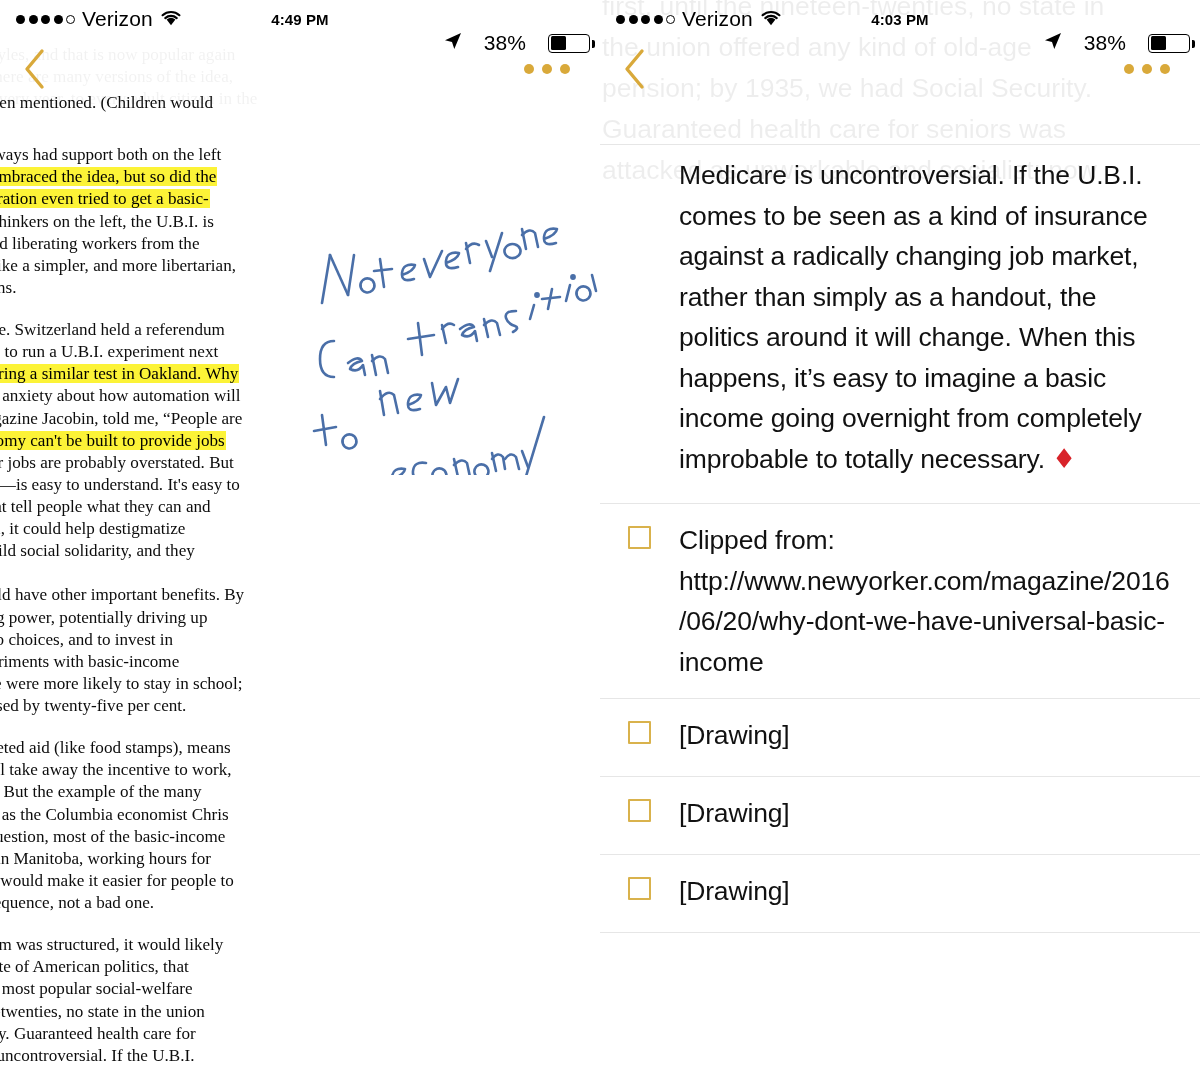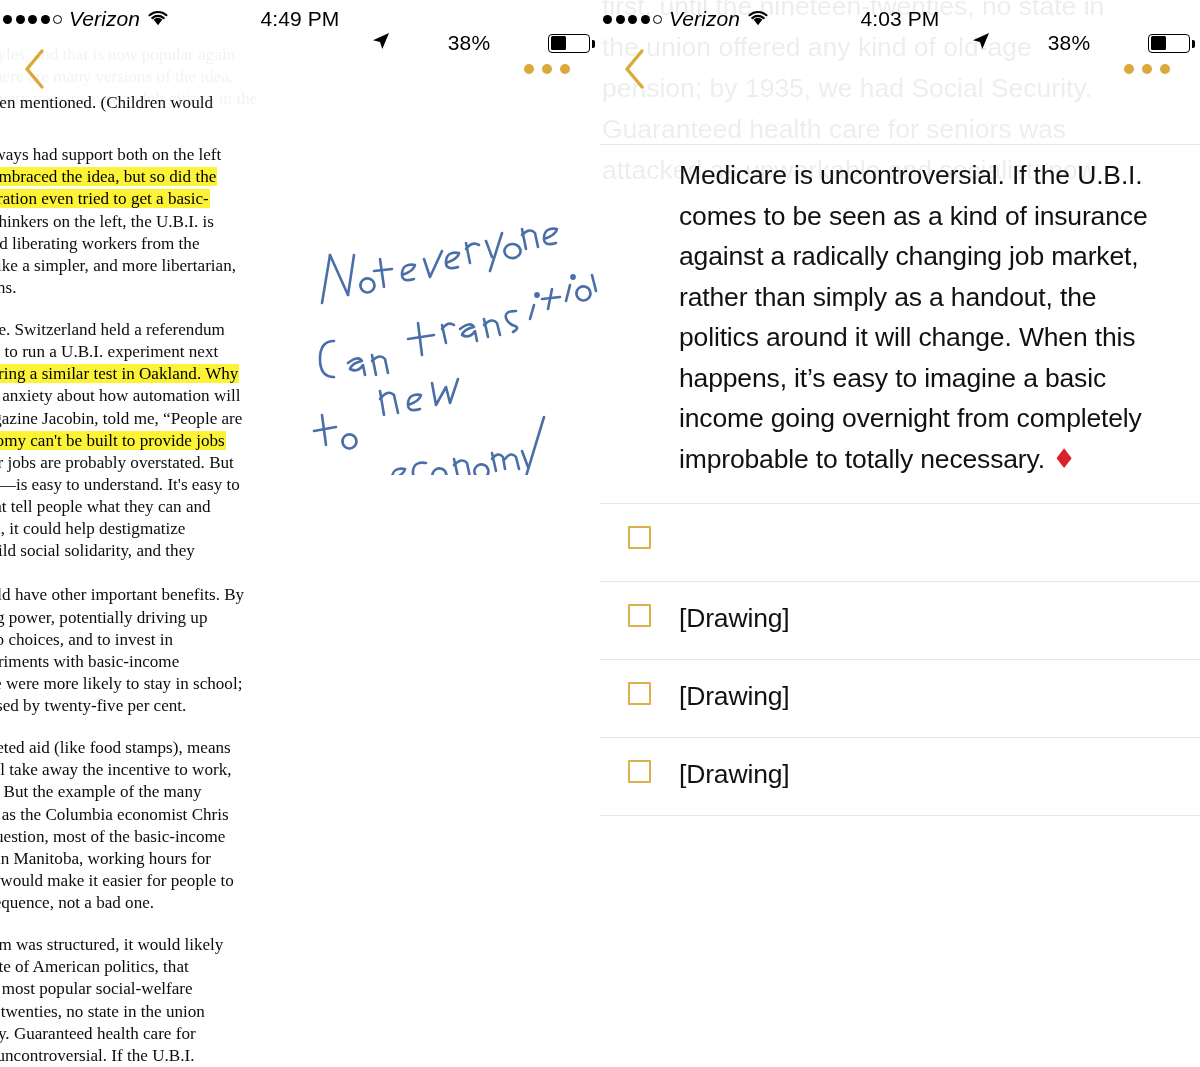--- a/index.html
+++ b/index.html
@@ -17,27 +17,27 @@
   .panel-right { width: 600px; }
 
   
   .statusbar {
     position: relative; z-index: 5;
     height: 38px; width: 100%;
     display: flex; align-items: center;
     font-size: 21px; color: #000;
     letter-spacing: .1px;
   }
-  .sb-left { display: flex; align-items: center; gap: 7px; padding-left: 3px; width: 38%; font-style: italic; }
+  .sb-left { display: flex; align-items: center; gap: 7px; padding-left: 16px; width: 38%; }
   .sb-dots { display: flex; gap: 3.5px; align-items: center; }
   .sb-dots i { width: 9px; height: 9px; border-radius: 50%; background: #000; display:block; }
   .sb-dots i.hollow { background: transparent; border: 1.6px solid #000; width: 9px; height: 9px; }
   .sb-carrier { font-size: 21px; }
-  .sb-center { flex: 1; text-align: center; font-weight: normal; font-size: 21px; }
-  .sb-right { width: 38%; display: flex; align-items: center; justify-content: space-between;
+  .sb-center { flex: 1; text-align: center; font-weight: bold; font-size: 15px; }
+  .sb-right { width: 38%; display: flex; align-items: center; justify-content: flex-end;
               gap: 22px; padding-right: 10px; margin-top: 48px; }
   .sb-batt {
     position: relative; width: 42px; height: 19px;
     border: 1.8px solid #000; border-radius: 4px;
   }
   .sb-batt::after {
     content: ""; position: absolute; right: -5.5px; top: 5px;
     width: 3px; height: 8px; background: #000; border-radius: 0 2px 2px 0;
   }
   .sb-batt > span { position: absolute; left: 1.5px; top: 1.5px; bottom: 1.5px;
@@ -391,20 +391,21 @@
         <div class="rowtext">
           <span>Medicare is uncontroversial. If the U.B.I. comes to be seen as a kind of insurance against a radically changing job market, rather than simply as a handout, the politics around it will change. When this happens, it’s easy to imagine a basic income going overnight from completely improbable to totally necessary.</span>
           <span style="color:#d8232a; font-family:'DejaVu Sans',sans-serif; font-size:27px;">♦</span>
         </div>
       </div>
 
       <div class="row">
         <div class="cbcell">
           <span class="cbox"></span>
         </div>
+        <div class="rowtext">Clipped from: http://www.newyorker.com/magazine/2016/06/20/why-dont-we-have-universal-basic-income</div>
       </div>
 
 
       <div class="row">
         <div class="cbcell">
           <span class="cbox"></span>
         </div>
         <div class="rowtext">[Drawing]</div>
       </div>
 

